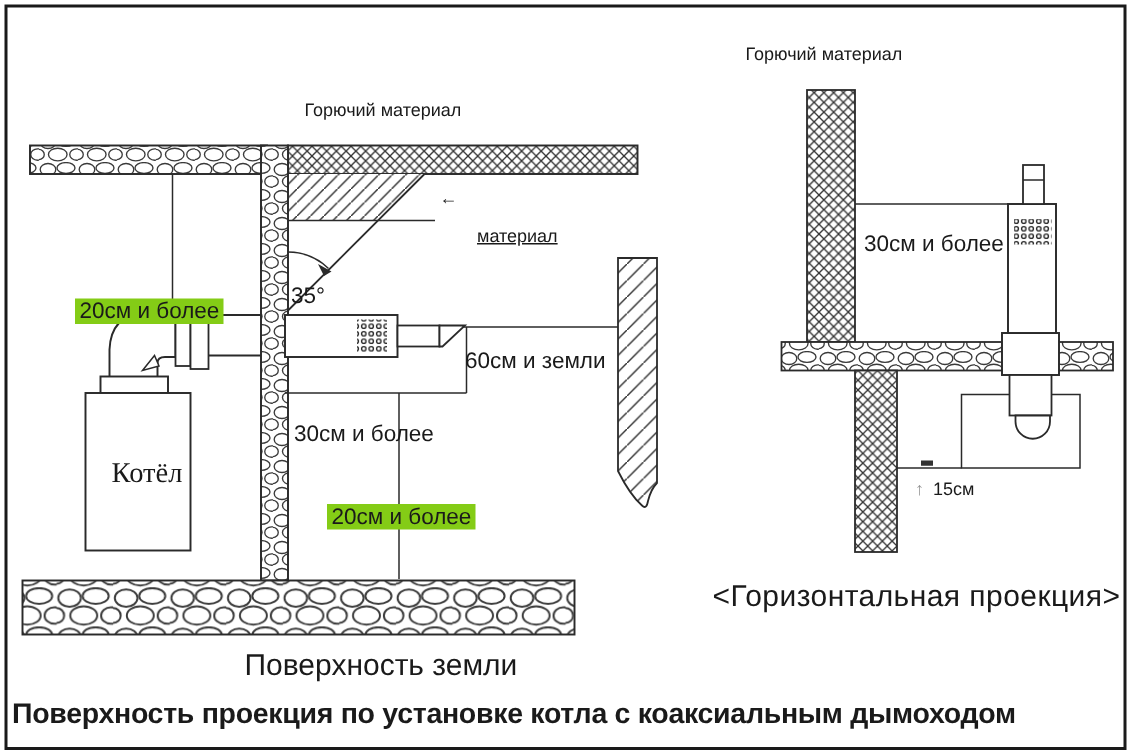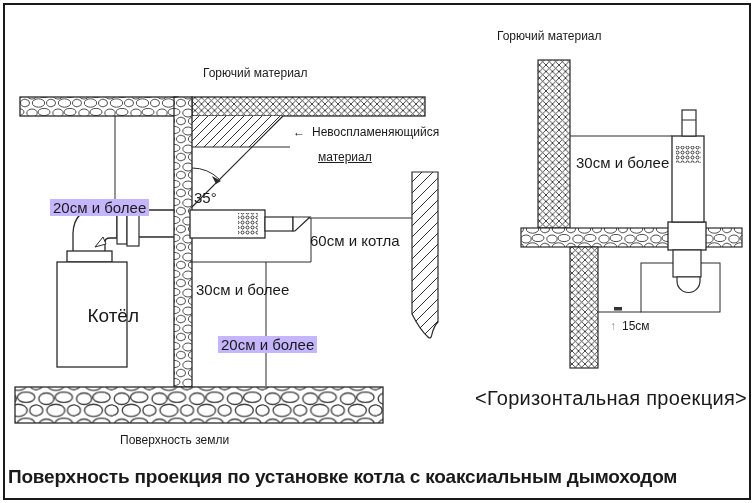--- a/index.html
+++ b/index.html
@@ -4,24 +4,24 @@
 <style>
   html,body{margin:0;padding:0;background:#fff;}
   body{width:754px;height:503px;position:relative;overflow:hidden;
        font-family:"Liberation Sans","DejaVu Sans",sans-serif;color:#1a1a1a;}
   .frame{position:absolute;left:3px;top:3px;right:3px;bottom:3px;
          border:2px solid #1a1a1a;box-sizing:border-box;}
   svg.canvas{position:absolute;left:0;top:0;}
   .lbl{position:absolute;white-space:nowrap;color:#1a1a1a;}
   .fs15{font-size:15px;margin-top:40px;}
   .fs155{font-size:12px;}
-  .fs16{font-size:12px;}
+  .fs16{font-size:20px;margin-left:43px;}
   .fs17{font-size:20px;letter-spacing:.3px;}
-  .onwhite{background:#c4b5fd;padding:0 3px;}
-  .boiler-lbl{left:57px;top:305px;width:82px;text-align:right;font-size:19px;}
+  .onwhite{background:#84cc16;padding:0 3px;}
+  .boiler-lbl{left:57px;top:305px;width:82px;text-align:center;font-size:19px;font-family:Liberation Serif, serif;}
   .footer{position:absolute;left:8px;top:466px;width:740px;
           font-size:19px;font-weight:bold;letter-spacing:-0.2px;}
   .arrow-gray{color:#909090;margin-right:6px;}
   .arrow-left{margin-right:7px;}
   .flexrow{display:flex;align-items:baseline;}
 </style>
 </head>
 <body>
 
 <div class="frame"></div>
@@ -130,25 +130,24 @@
 </svg>
 
 <div class="lbl fs155" style="left:203px;top:66px;">Горючий материал</div>
 
 <div class="lbl fs15 onwhite" style="left:50px;top:159px;">20см и более</div>
 
 <div class="lbl fs15" style="left:194px;top:149px;">35°</div>
 
 <div class="lbl fs155 flexrow" style="left:293px;top:125px;">
   <span class="arrow-left">←</span>
-  <span>Невоспламеняющийся</span>
 </div>
 <div class="lbl fs155" style="left:318px;top:150px;text-decoration:underline;">материал</div>
 
-<div class="lbl fs15" style="left:310px;top:192px;">60см и котла</div>
+<div class="lbl fs15" style="left:310px;top:192px;">60см и земли</div>
 
 <div class="lbl fs15" style="left:196px;top:241px;">30см и более</div>
 
 <div class="lbl fs15 onwhite" style="left:218px;top:296px;">20см и более</div>
 
 <div class="lbl boiler-lbl">Котёл</div>
 
 <div class="lbl fs16" style="left:120px;top:433px;">Поверхность земли</div>
 
 <div class="lbl fs155" style="left:497px;top:29px;">Горючий материал</div>

